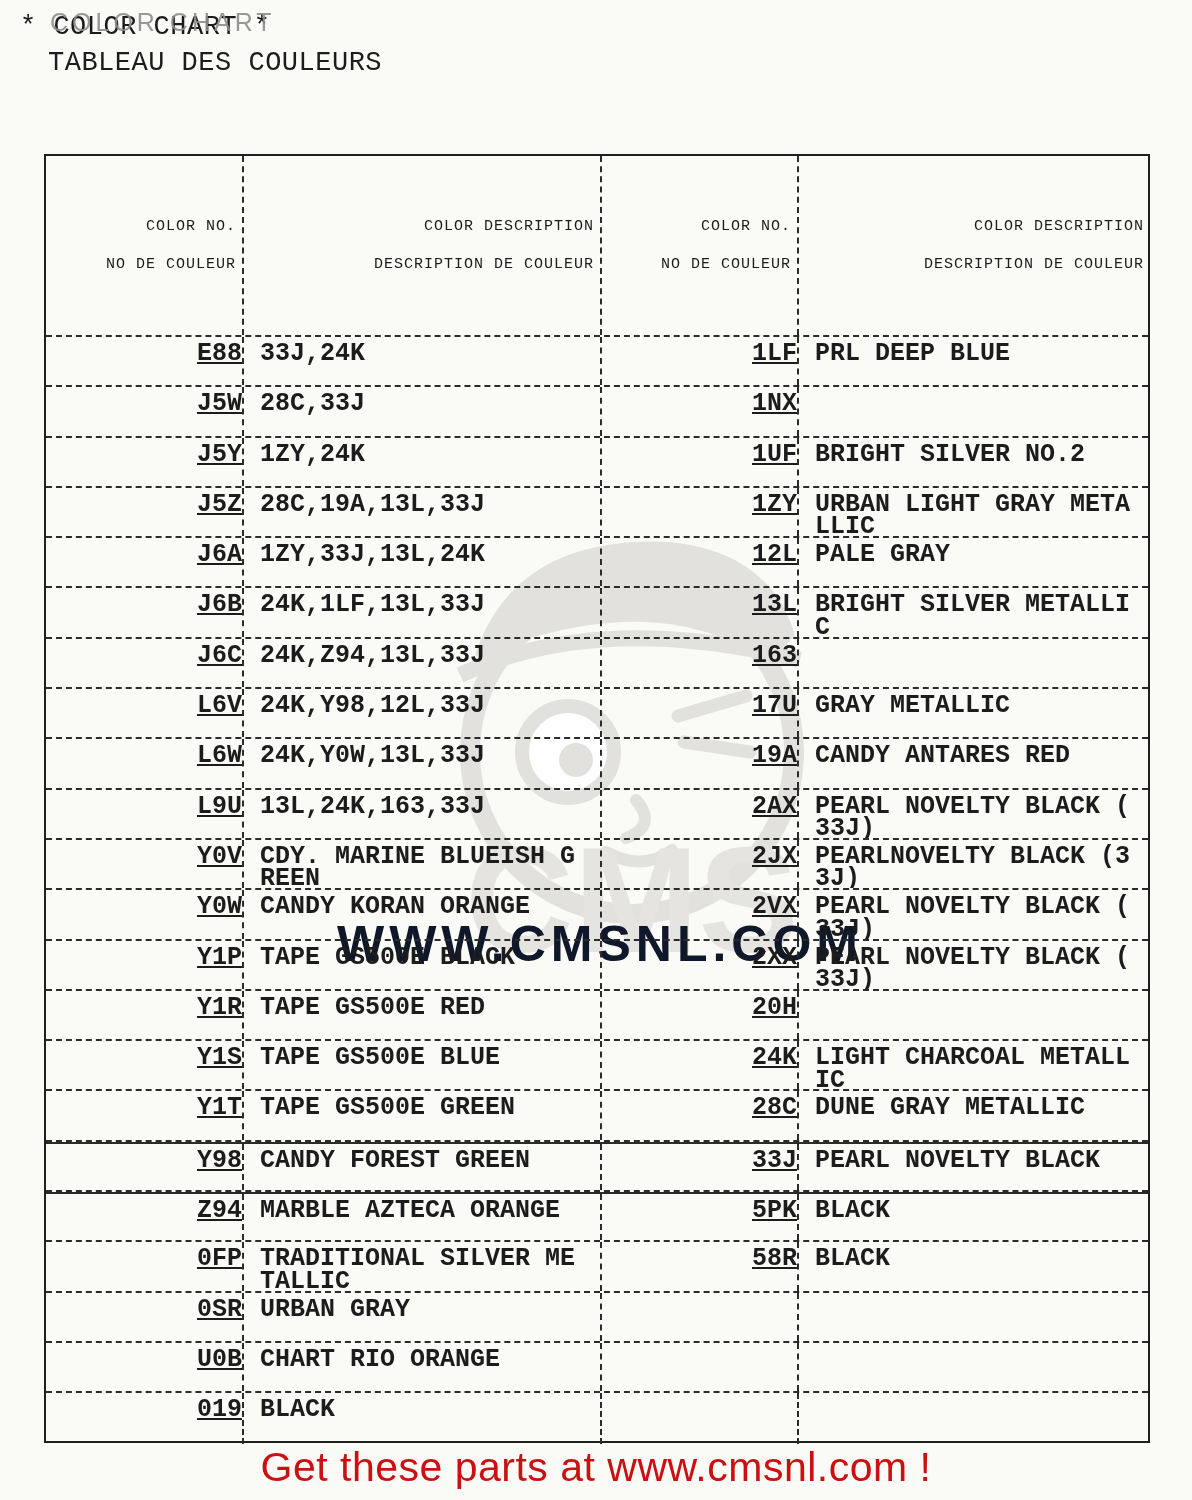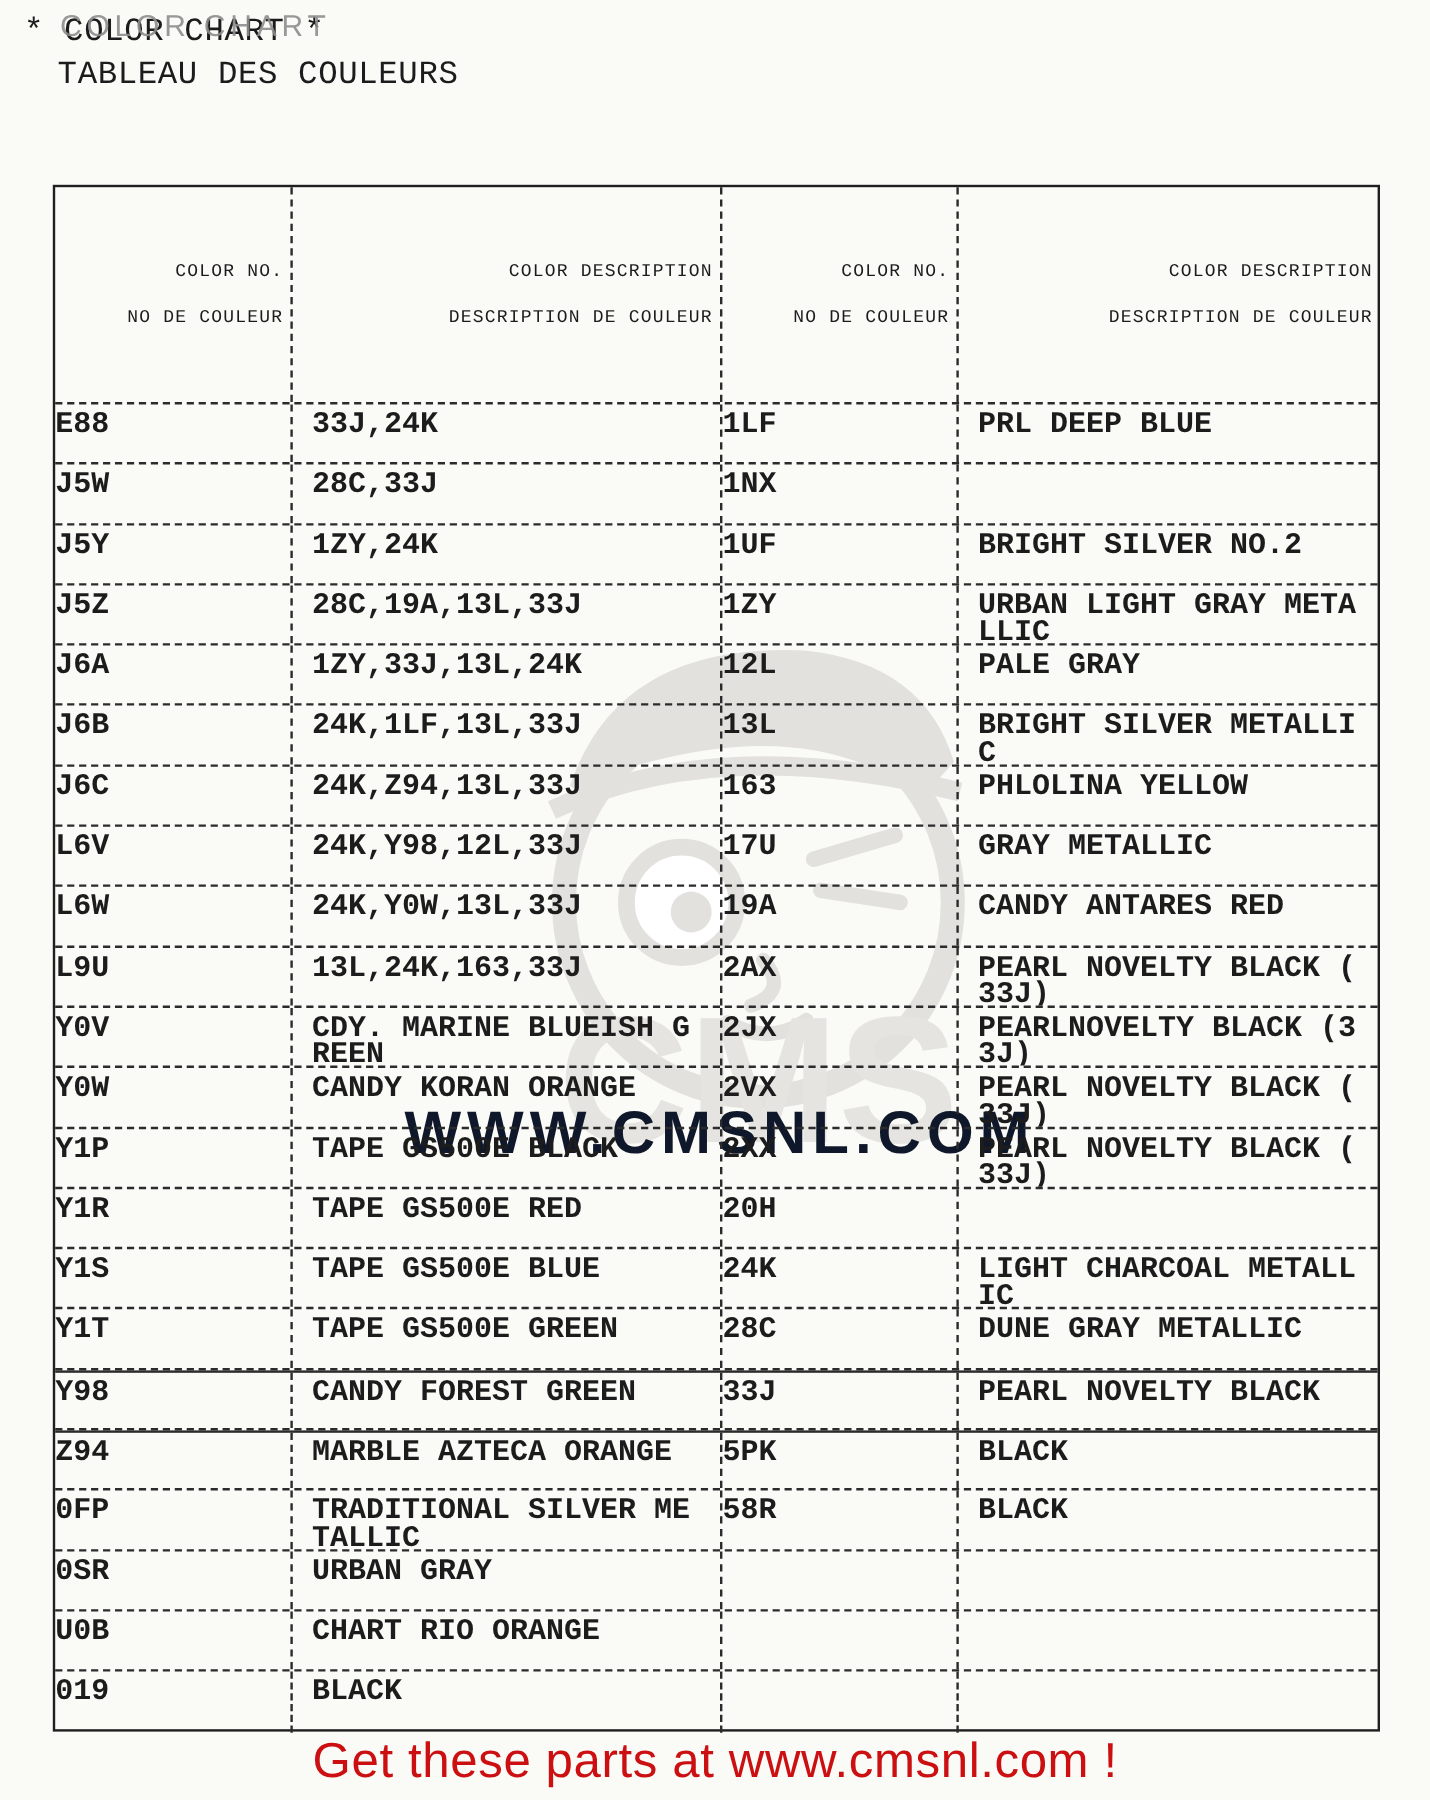--- a/index.html
+++ b/index.html
@@ -68,21 +68,21 @@
   .trow:nth-child(17), .trow:nth-child(18) { border-top:2px solid #2b2b2b; }
 
   .cell {
     box-sizing:border-box;
     border-right:2px dashed #2b2b2b;
     font-size:25px; font-weight:bold; line-height:22.5px;
     padding-top:6px;
     white-space:pre-line; overflow:hidden;
   }
   .cell.c3 { border-right:none; }
-  .cell.c0, .cell.c2 { text-align:left; }
+  .cell.c0, .cell.c2 { text-align:right;text-decoration:underline; }
   .cell.c1, .cell.c3 { padding-left:16px; padding-right:4px; }
 
   
   .footer {
     position:absolute; left:0; top:1444px; width:1192px;
     text-align:center; z-index:1;
     font-family:"Liberation Sans",sans-serif;
     font-size:41px; color:#cc1012;
     letter-spacing:0.5px;
   }
@@ -174,21 +174,20 @@
           <div class="cell c0">J6B</div>
           <div class="cell c1">24K,1LF,13L,33J</div>
           <div class="cell c2">13L</div>
           <div class="cell c3">BRIGHT SILVER METALLI
 C</div>
         </div>
         <div class="trow">
           <div class="cell c0">J6C</div>
           <div class="cell c1">24K,Z94,13L,33J</div>
           <div class="cell c2">163</div>
-          <div class="cell c3">PHLOLINA YELLOW</div>
         </div>
         <div class="trow">
           <div class="cell c0">L6V</div>
           <div class="cell c1">24K,Y98,12L,33J</div>
           <div class="cell c2">17U</div>
           <div class="cell c3">GRAY METALLIC</div>
         </div>
         <div class="trow">
           <div class="cell c0">L6W</div>
           <div class="cell c1">24K,Y0W,13L,33J</div>

